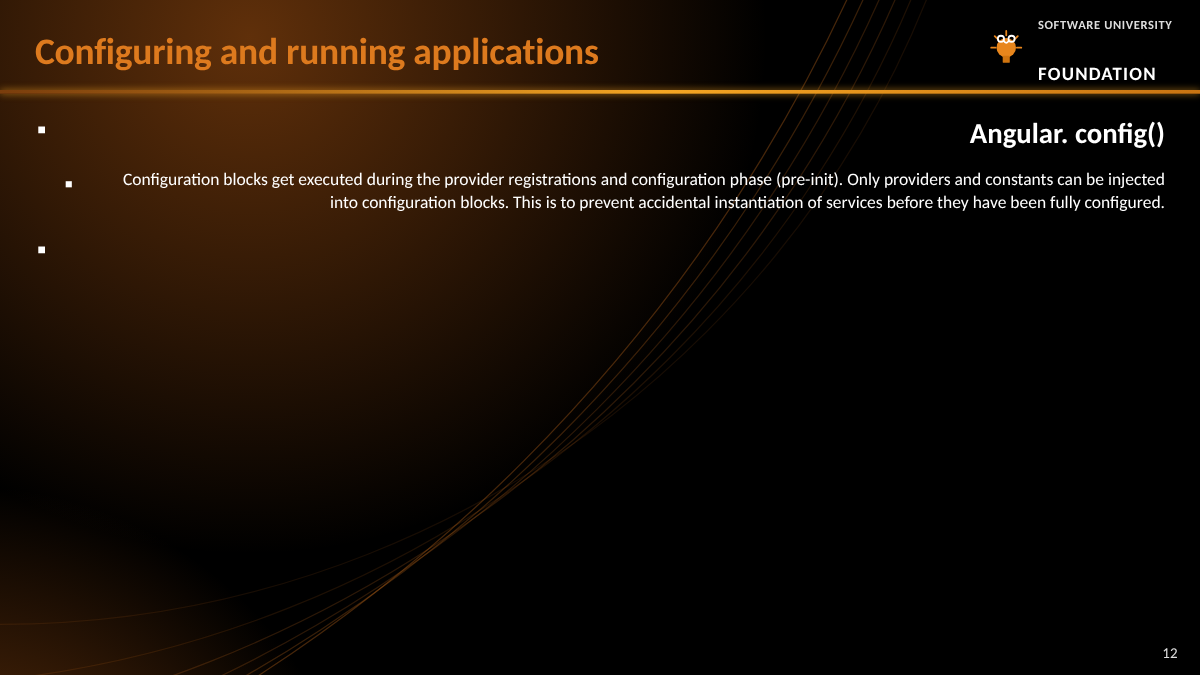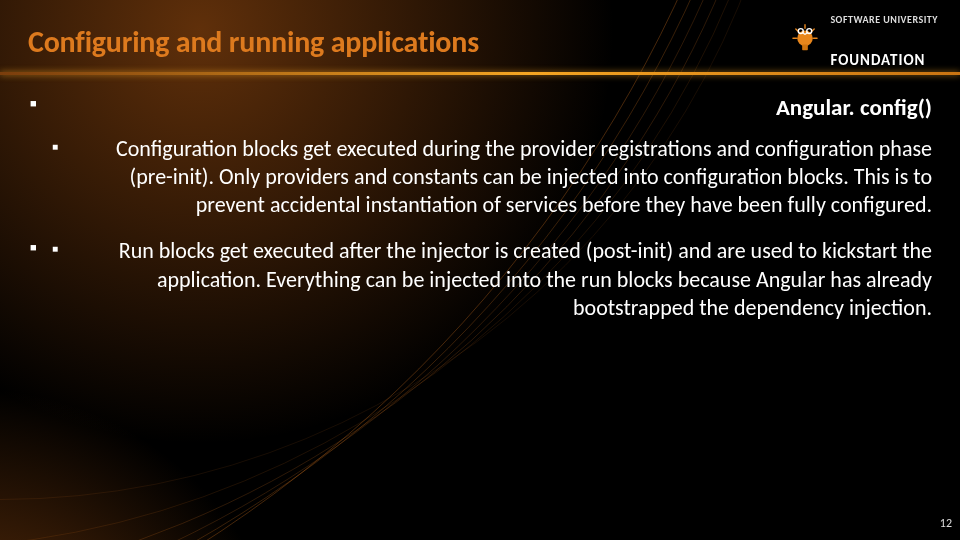--- a/index.html
+++ b/index.html
@@ -87,37 +87,37 @@
   .section-head {
     font-size: 23px;
     font-weight: 700;
     color: #fff;
     margin-bottom: 14px;
   }
   ul.sub { list-style: none; }
   ul.sub > li {
     position: relative;
     padding-left: 22px;
-    font-size: 22px;
+    font-size: 14px;
     line-height: 1.28;
     color: #fff;
     max-width: 880px;
     margin-bottom: 18px;
     font-weight: 400;
   }
   ul.sub > li::before {
     content: "■";
     position: absolute;
     left: 0; top: 6px;
     font-size: 10px;
     color: #fff;
   }
   .page-num {
     position: absolute;
-    right: 8px;
+    right: 18px;
     bottom: 10px;
     font-size: 12px;
     color: #ddd;
   }
 </style>
 </head>
 <body>
 
 <div class="bg-decoration">
   <div class="glow glow-b"></div>
@@ -152,21 +152,18 @@
 
   <div class="content">
     <ul class="top">
       <li>
         <div class="section-head">Angular. config()</div>
         <ul class="sub">
           <li>Configuration blocks get executed during the provider registrations and configuration phase (pre-init). Only providers and constants can be injected into configuration blocks. This is to prevent accidental instantiation of services before they have been fully configured.</li>
         </ul>
       </li>
       <li>
-        <ul class="sub">
-          <li>Run blocks get executed after the injector is created (post-init) and are used to kickstart the application. Everything can be injected into the run blocks because Angular has already bootstrapped  the dependency injection.</li>
-        </ul>
       </li>
     </ul>
   </div>
 
   <div class="page-num">12</div>
 </div>
 
 </body></html>

